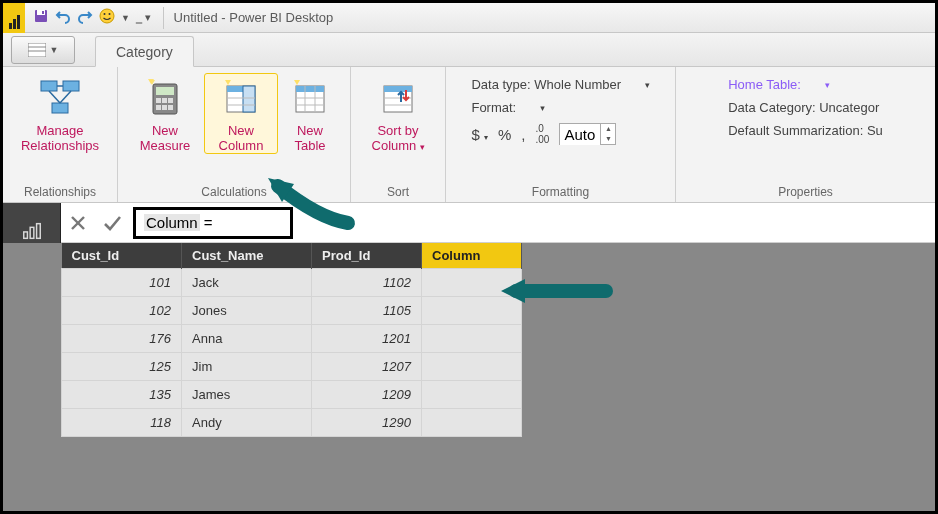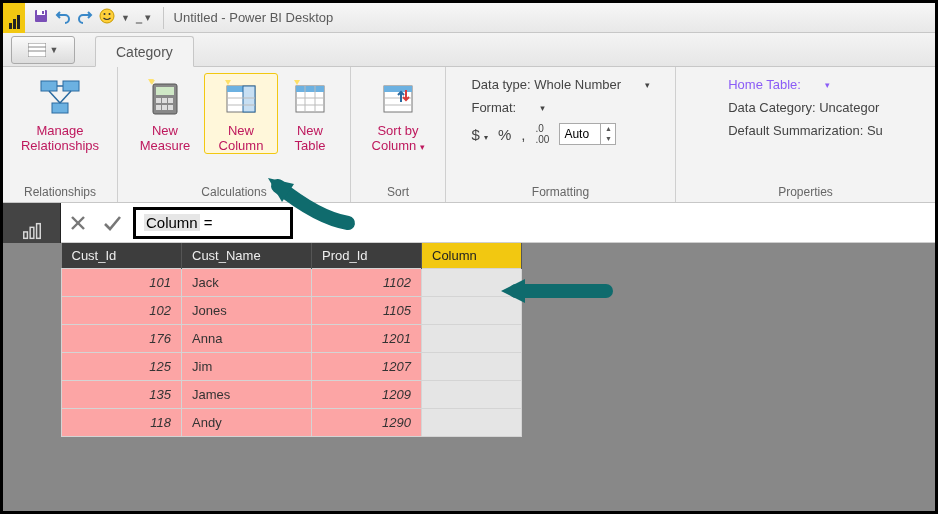--- a/index.html
+++ b/index.html
@@ -20,39 +20,39 @@
   .rgroup-body { flex:1; display:flex; align-items:flex-start; gap:2px; }
   .rgroup-label { font-size:12px; color:#666; padding:3px 0 1px; }
   .bigbtn { width:74px; text-align:center; font-size:13px; color:#be185d; padding-top:2px; cursor:pointer; border:1px solid transparent; border-radius:3px; }
   .bigbtn.sel { background:#fff7da; border-color:#f2c811; }
   .bigbtn .ic { width:44px; height:44px; margin:0 auto 3px; display:flex; align-items:center; justify-content:center; }
   .bigbtn .lbl { line-height:15px; }
   .proplist { display:flex; flex-direction:column; gap:8px; font-size:13px; color:#444; padding:4px 2px 0;}
   .proprow { display:flex; align-items:center; gap:24px; white-space:nowrap;}
   .fmtrow { display:flex; align-items:center; gap:10px; font-size:15px; color:#444;}
   .spin { display:inline-flex; align-items:center; border:1px solid #aaa; background:#fff; height:22px; }
-  .spin input { border:none; width:40px; font-size:12px; padding:2px 4px; }
+  .spin input { border:none; width:40px; font-size:15px; padding:2px 4px; }
   .spin-btns { display:flex; flex-direction:column; border-left:1px solid #aaa;}
   .spin-btns div { width:14px; height:10.5px; font-size:7px; line-height:10px; text-align:center; color:#555; cursor:pointer;}
   .homet { color:#8b5cf6; }
   .formula-row { height:40px; display:flex; }
   .navcol { width:58px; background:#444; border-right:1px solid #222; display:flex; flex-direction:column; padding-top:4px;}
   .navbtn { height:48px; display:flex; align-items:center; justify-content:center; cursor:pointer; }
   .navbtn.active { box-shadow: inset 4px 0 0 #F2C811; background:#3b3b3b;}
   .navbtn svg { width:22px; height:22px; stroke:#d9d9d9; fill:none; stroke-width:1.6;}
   .formula-cont { flex:1; background:#fff; border-bottom:1px solid #cfcfcf; display:flex; align-items:center; }
   .fx-x, .fx-chk { width:34px; height:32px; display:flex; align-items:center; justify-content:center; cursor:pointer; color:#666;}
   .fx-in { flex:1; height:32px; border:3px solid #000; display:flex; align-items:center; font-family:Consolas,monospace; font-size:15px; padding:0 8px; margin:2px 4px; max-width:160px; }
   .fx-token { background:#e6e6e6; padding:0 2px;}
   .workspace { position:absolute; top:240px; left:0; right:0; bottom:0; display:flex; background:#888;}
   .gridarea { flex:1; overflow:hidden; }
   table.data { border-collapse:collapse; font-size:13px; color:#333; }
-  table.data th { background:#3d3d3d; color:#eee; text-align:left; font-weight:400; padding:5px 10px; border-right:1px solid #555; }
+  table.data th { background:#3d3d3d; color:#eee; text-align:left; font-weight:700; padding:5px 10px; border-right:1px solid #555; }
   table.data th.newcol { background:#F2C811; color:#222; }
-  table.data td { background:#fca5a5; border:1px solid #d4d4d4; padding:4px 10px; height:28px; }
+  table.data td { background:#e5e5e5; border:1px solid #d4d4d4; padding:4px 10px; height:28px; }
   table.data td.num { text-align:right; font-style:italic; }
   table.data td.empty { background:#e5e5e5; }
   .arrow { position:absolute; pointer-events:none; }
   .arrow svg { overflow:visible; }
 </style>
 </head>
 <body>
 
 <div class="titlebar">
   <div class="app-icon">

